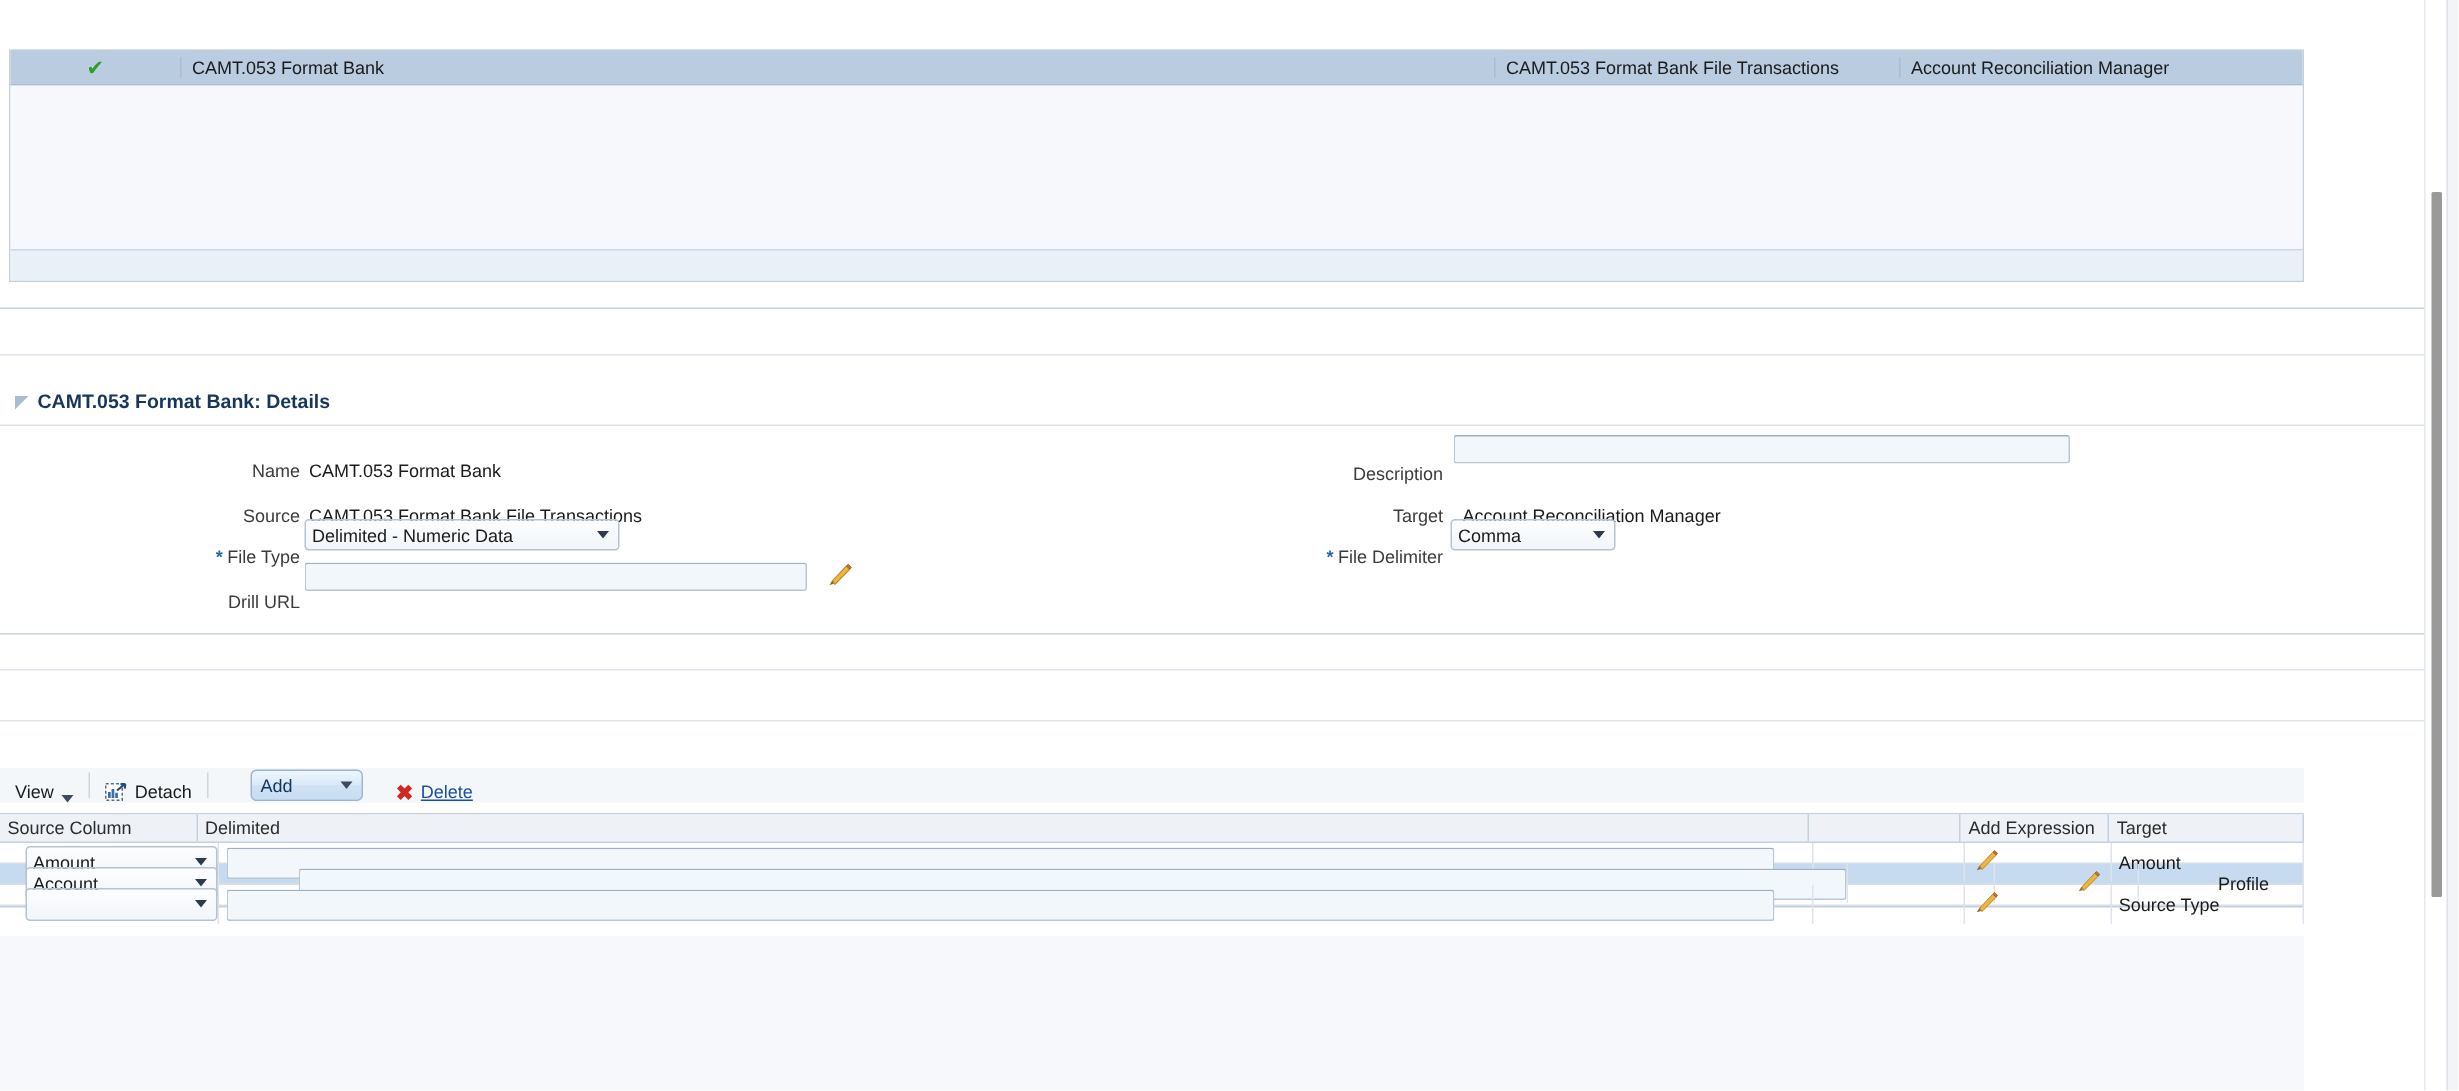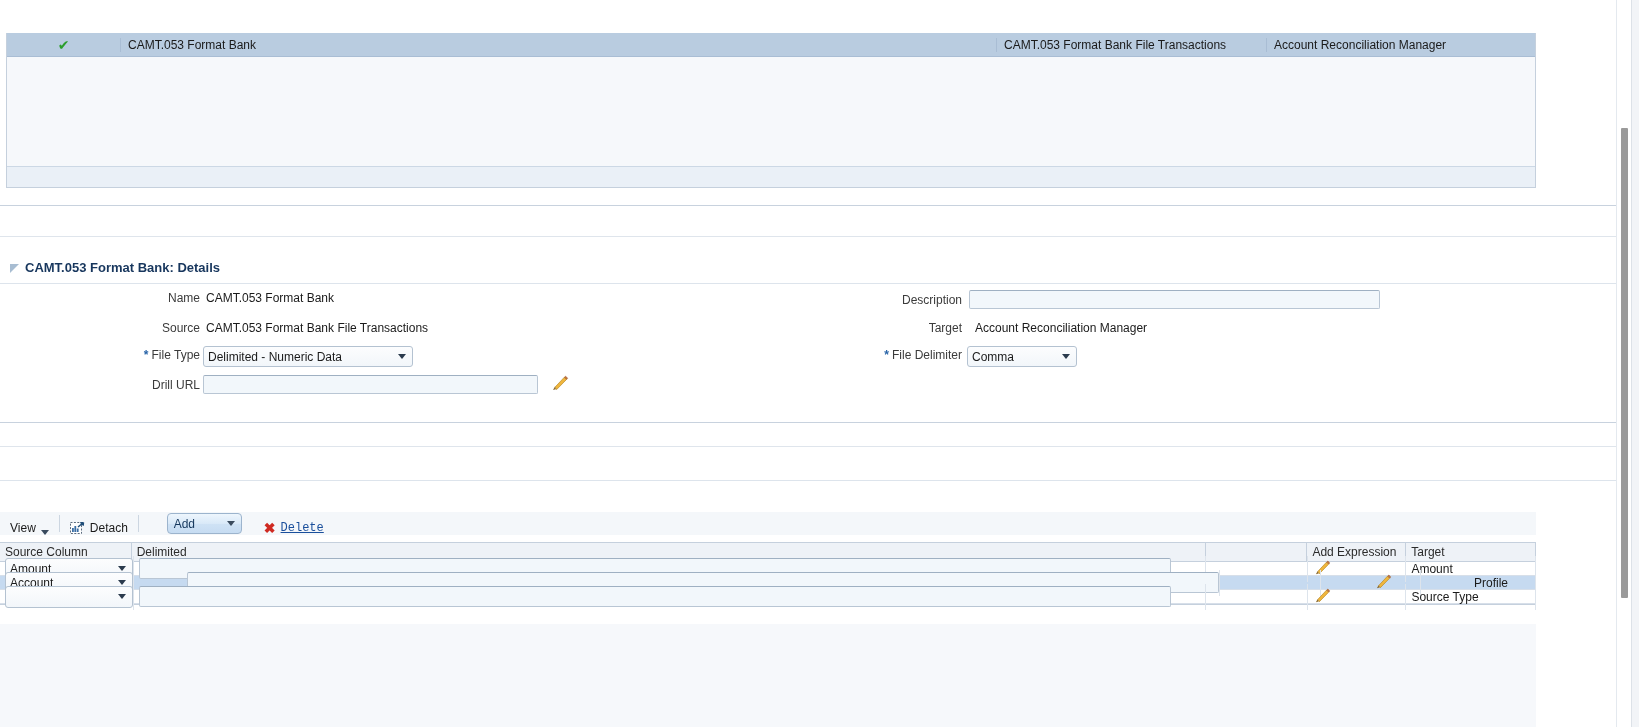--- a/index.html
+++ b/index.html
@@ -130,21 +130,21 @@
 
   .details-box {
     position: absolute;
     left: 0; top: 283px;
     width: 1624px; height: 140px;
     background: #ffffff;
     border-top: 1px solid #dde4ec;
     border-bottom: 1px solid #c8d2de;
     box-sizing: border-box;
   }
-  .fld { position: absolute; display: flex; align-items: center; }
+  .fld { position: absolute; display: flex; align-items: center; margin-top: 16px; }
   .fld-label {
     font-size: 12px;
     color: #3b3b3b;
     text-align: right;
     white-space: nowrap;
   }
   .req { color: #2864a8; font-weight: bold; margin-right: 3px; }
   .fld-value { font-size: 12px; color: #1a1a1a; white-space: nowrap; }
 
   .txtinput {
@@ -237,21 +237,21 @@
     cursor: pointer;
     box-sizing: border-box;
   }
   .del-x {
     color: #cf2a21;
     font-size: 14px;
     font-weight: bold;
     margin-right: 5px;
     line-height: 1;
   }
-  .link { color: #1a4f9c; text-decoration: underline; font-family: Liberation Mono, monospace; }
+  .link { color: #1a4f9c; text-decoration: underline; }
 
   .map-table {
     position: absolute;
     left: 0; top: 61px;
     width: 1536px;
     border-top: 1px solid #c5d0dd;
     border-bottom: 1px solid #c5d0dd;
     box-sizing: border-box;
   }
   .mt-head {
@@ -266,23 +266,23 @@
     color: #2b2b2b;
     padding-left: 5px;
     border-right: 1px solid #c5d0dd;
     box-sizing: border-box;
     line-height: 18px;
     white-space: nowrap;
   }
   .mt-row {
     display: flex;
     height: 14px;
-    align-items: center;
     border-bottom: 1px solid #d7dfe9;
     box-sizing: border-box;
+    padding-left: 12px;
   }
   .mt-row.sel-row { background: #c6daf0; gap: 48px; }
   .mt-row > div {
     height: 26px;
     display: flex;
     align-items: center;
     border-right: 1px solid #dde4ec;
     box-sizing: border-box;
     padding-left: 5px;
   }

